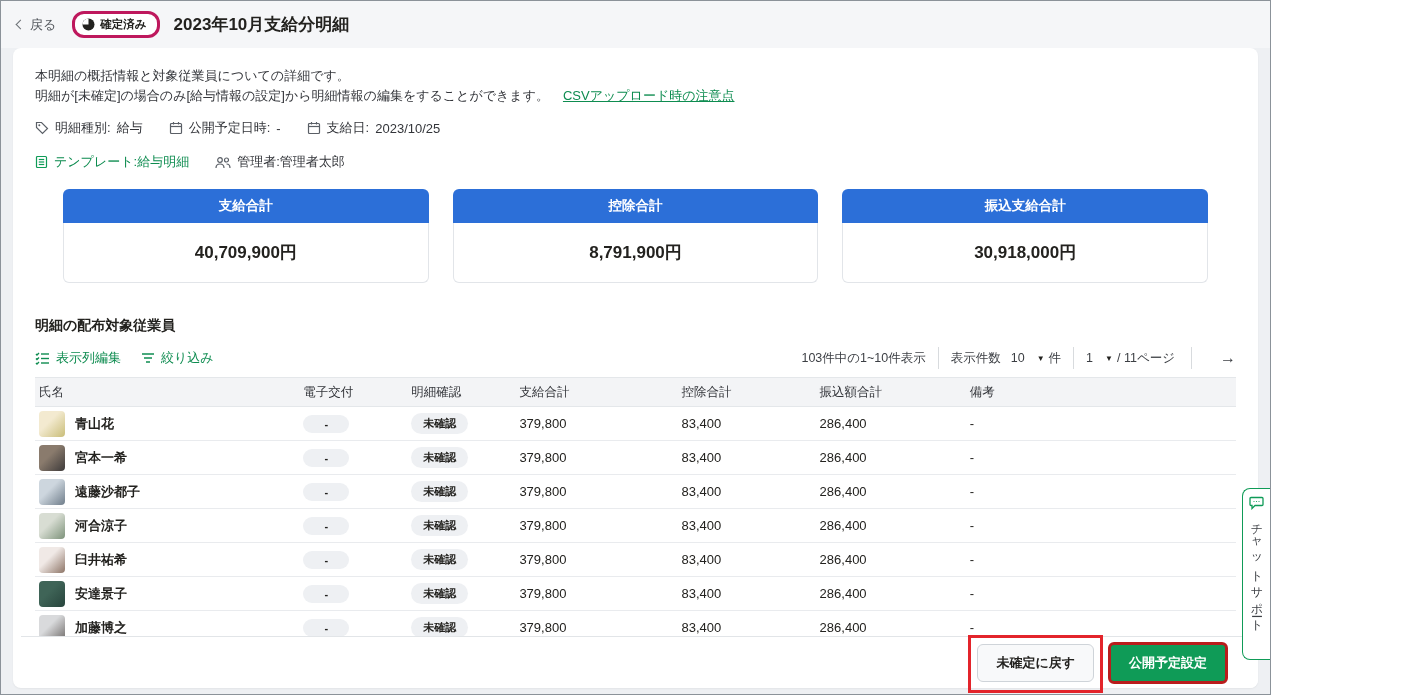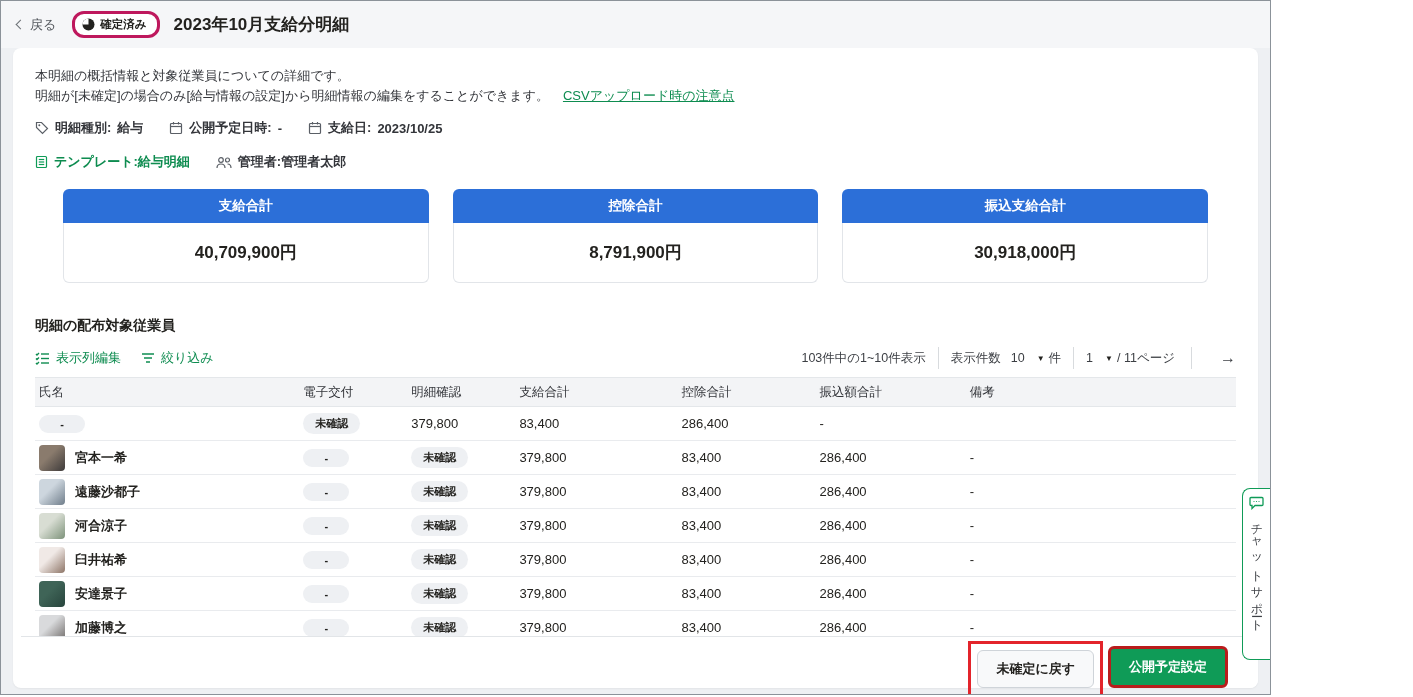--- a/index.html
+++ b/index.html
@@ -45,21 +45,21 @@
     background: #ffffff;
     border-radius: 8px;
     box-shadow: 0 1px 2px rgba(0,0,0,0.05);
   }
   .card-inner { padding: 18px 22px 0 22px; }
 
   .desc { font-size: 13px; line-height: 1.55; color: #33353a; }
   .green-link { color: #0e8c50; text-decoration: underline; cursor: pointer; margin-left: 14px; }
 
   .meta-row { display: flex; align-items: center; gap: 26px; font-size: 13px; color: #33353a; margin-top: 13px; }
-  .meta-item { display: inline-flex; align-items: center; gap: 6px; font-weight: bold; }
+  .meta-item { display: inline-flex; align-items: center; gap: 6px; }
   .meta-item svg { flex: 0 0 auto; }
   .meta-link { color: #0e8c50; cursor: pointer; }
 
   
   .summary-row { display: flex; gap: 24px; padding: 0 28px; margin-top: 18px; }
   .sum-card { flex: 1; }
   .sum-head {
     background: #2c6fd8; color: #ffffff; text-align: center;
     font-size: 13.5px; font-weight: bold; padding: 8px 0;
     border-radius: 6px 6px 0 0;
@@ -102,21 +102,21 @@
     display: inline-block; background: #eef0f3; border-radius: 11px;
     font-size: 11px; font-weight: bold; color: #23221f;
     padding: 3px 12px; min-width: 46px; text-align: center;
   }
 
   
   .footer {
     position: absolute; left: 8px; right: 0; bottom: 0; height: 52px;
     border-top: 1px solid #e2e5e8;
     background: #ffffff; border-radius: 0 0 8px 8px;
-    display: flex; align-items: flex-end; justify-content: flex-end;
+    display: flex; align-items: center; justify-content: flex-end;
     gap: 14px; padding-right: 30px;
   }
   .btn { font-size: 13px; font-weight: bold; border-radius: 6px; padding: 9px 18px; cursor: pointer; font-family: inherit; }
   .btn-secondary { background: #f8f9fa; border: 1px solid #cfd4d9; color: #23221f; position: relative; }
   .btn-primary { background: #0f9b57; border: 3px solid #b91c1c; color: #ffffff; }
   .annotation-box {
     position: absolute; top: -10px; bottom: -12px; left: -10px; right: -10px;
     border: 3px solid #e3242b; pointer-events: none;
   }
 
@@ -276,20 +276,24 @@
         <div class="th">電子交付</div>
         <div class="th">明細確認</div>
         <div class="th">支給合計</div>
         <div class="th">控除合計</div>
         <div class="th">振込額合計</div>
         <div class="th">備考</div>
       </div>
 
       <div>
   <div class="grid trow">
+    <div class="td name-cell">
+      <span class="avatar" style="background: linear-gradient(135deg, rgb(243, 234, 208) 40%, rgb(201, 189, 120));"></span>
+      <span class="emp-name">青山花</span>
+    </div>
     <div class="td"><span class="pill">-</span></div>
     <div class="td"><span class="pill">未確認</span></div>
     <div class="td">379,800</div>
     <div class="td">83,400</div>
     <div class="td">286,400</div>
     <div class="td">-</div>
   </div>
 
   <div class="grid trow">
     <div class="td name-cell">

